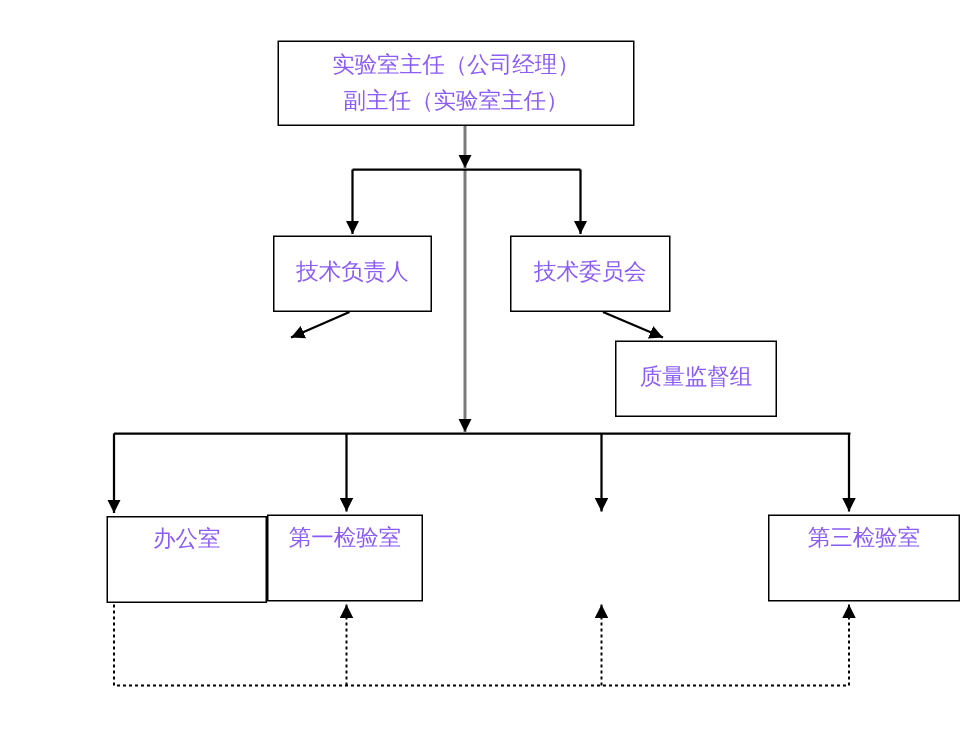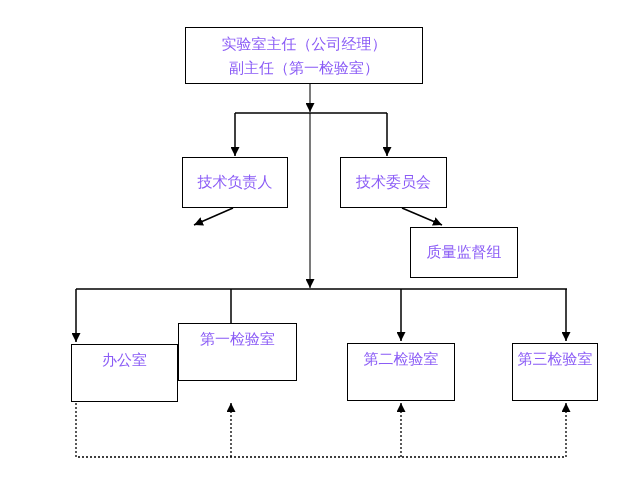--- a/index.html
+++ b/index.html
@@ -47,23 +47,23 @@
     flex-direction: column;
     line-height: 1.6;
   }
   
   .pos-director            { left: 185px; top: 27px;  width: 238px; height: 57px; }
   .pos-technical-lead      { left: 182px; top: 157px; width: 106px; height: 51px; }
   .pos-quality-lead        { left: 340px; top: 157px; width: 107px; height: 51px; }
   .pos-technical-committee { left: 113px; top: 227px; width: 109px; height: 49px; }
   .pos-quality-supervision { left: 410px; top: 227px; width: 108px; height: 51px; }
   .pos-office              { left: 23px;  top: 344px; width: 107px; height: 58px; margin-left: 48px; }
-  .pos-lab1                { left: 178px; top: 323px; width: 119px; height: 58px; }
+  .pos-lab1                { left: 178px; top: 343px; width: 104px; height: 58px; }
   .pos-lab2                { left: 347px; top: 343px; width: 108px; height: 58px; }
-  .pos-lab3                { left: 512px; top: 343px; width: 86px; height: 58px; }
+  .pos-lab3                { left: 512px; top: 343px; width: 128px; height: 58px; }
 </style>
 </head>
 <body>
 
 <div id="canvas">
 
   <svg id="connector-layer" viewBox="0 0 643 491" xmlns="http://www.w3.org/2000/svg">
     <defs>
       <marker id="arrow" viewBox="0 0 10 10" refX="10" refY="5" markerWidth="9" markerHeight="9" markerUnits="userSpaceOnUse" orient="auto">
         <path d="M0,0 L10,5 L0,10 Z" fill="#000000"></path>
@@ -88,21 +88,21 @@
 
     <path d="M76,403 L76,457 L566,457" fill="none" stroke="#000000" stroke-width="1.3" stroke-dasharray="2 2"></path>
     <line x1="231" y1="457" x2="231" y2="403" stroke="#000000" stroke-width="1.3" stroke-dasharray="2 2" marker-end="url(#arrow)"></line>
     <line x1="401" y1="457" x2="401" y2="403" stroke="#000000" stroke-width="1.3" stroke-dasharray="2 2" marker-end="url(#arrow)"></line>
     <line x1="566" y1="457" x2="566" y2="403" stroke="#000000" stroke-width="1.3" stroke-dasharray="2 2" marker-end="url(#arrow)"></line>
   </svg>
 
   <div class="box pos-director">
     <div class="two-line">
       <span>实验室主任（公司经理）</span>
-      <span>副主任（第一检验室）</span>
+      <span>副主任（实验室主任）</span>
     </div>
   </div>
 
   <div class="box pos-technical-lead">
     <span>技术负责人</span>
   </div>
 
   <div class="box pos-quality-lead">
     <span>技术委员会</span>
   </div>
@@ -113,21 +113,18 @@
   </div>
 
   <div class="box top-align pos-office">
     <span>办公室</span>
   </div>
 
   <div class="box top-align pos-lab1">
     <span>第一检验室</span>
   </div>
 
-  <div class="box top-align pos-lab2">
-    <span>第二检验室</span>
-  </div>
 
   <div class="box top-align pos-lab3">
     <span>第三检验室</span>
   </div>
 
 </div>
 
 </body></html>

